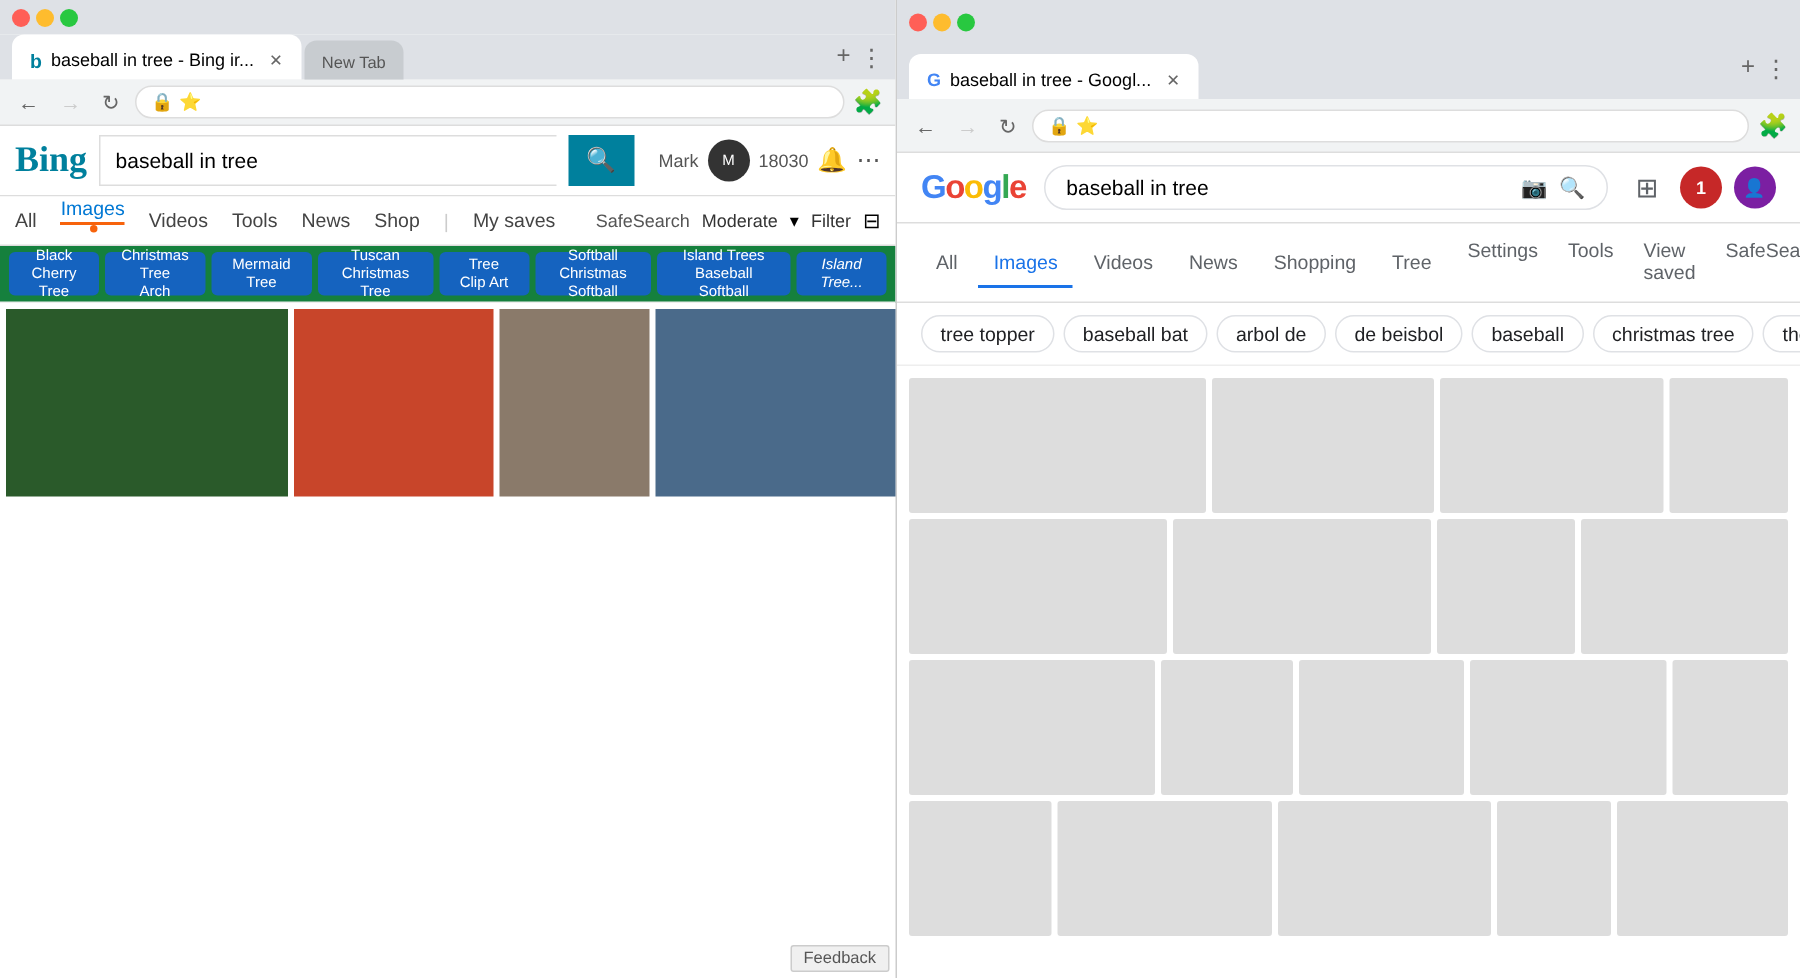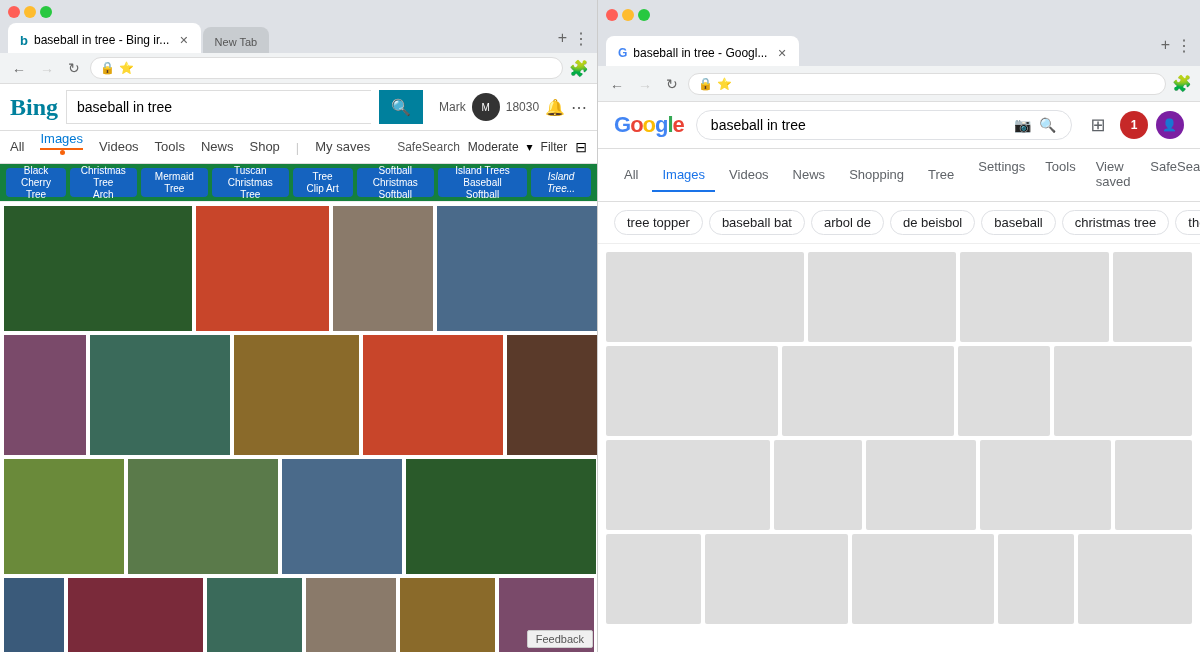--- a/index.html
+++ b/index.html
@@ -27,21 +27,21 @@
     .bing-nav { display: flex; align-items: center; padding: 0 10px; background: #fff; border-bottom: 1px solid #ddd; gap: 16px; height: 36px; }
     .bing-nav-item { font-size: 13px; color: #444; cursor: pointer; padding-bottom: 2px; }
     .bing-nav-item.active { color: #0078d4; border-bottom: 2px solid #f7630c; }
     .bing-nav-dot { width: 5px; height: 5px; background: #f7630c; border-radius: 50%; margin-left: 2px; margin-bottom: 8px; display: inline-block; }
     .bing-nav-sep { color: #ccc; }
 
     .bing-filter-chips { display: flex; gap: 4px; padding: 4px 6px; background: #15803d; overflow-x: auto; border-bottom: 1px solid #eee; }
     .chip { display: flex; flex-direction: column; align-items: center; justify-content: center; background: #1563bf; color: #fff; border-radius: 4px; padding: 4px 8px; font-size: 11px; min-width: 60px; cursor: pointer; text-align: center; line-height: 1.2; }
 
     
-    .img-grid-container { padding: 4px; display: flex; flex-direction: column; gap: 4px; overflow-y: auto; height: 100%; }
+    .img-grid-container { padding: 4px; display: flex; flex-direction: row; gap: 4px; overflow-y: auto; height: 100%; }
     .img-row { display: flex; gap: 4px; }
     .img-cell { background: #ccc; overflow: hidden; flex-shrink: 0; }
 
     
     .c1 { background: #5a7a4a; }
     .c2 { background: #c8452a; }
     .c3 { background: #8a7a6a; }
     .c4 { background: #4a6a8a; }
     .c5 { background: #2a5a2a; }
     .c6 { background: #7a4a6a; }

